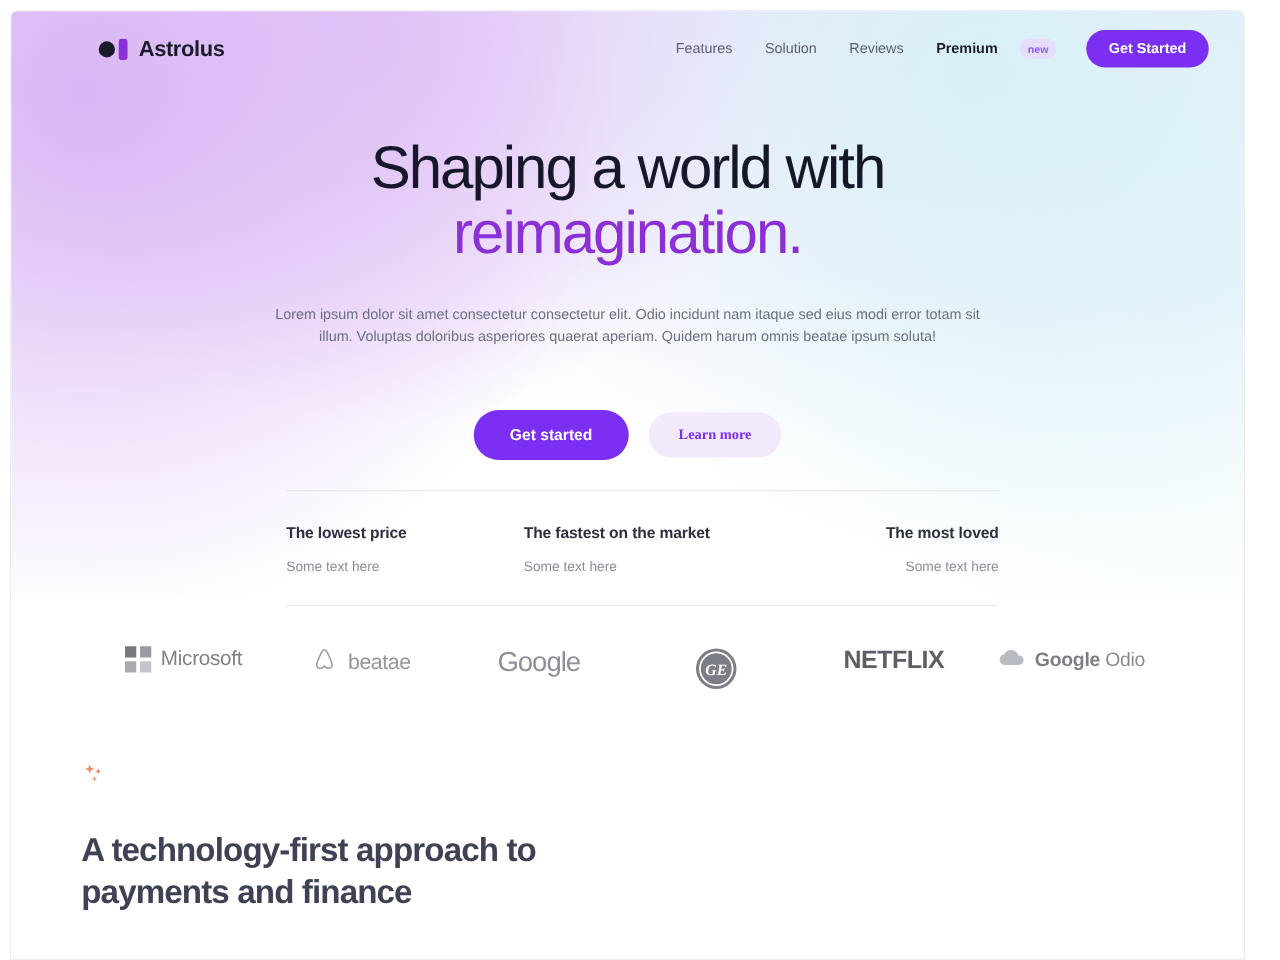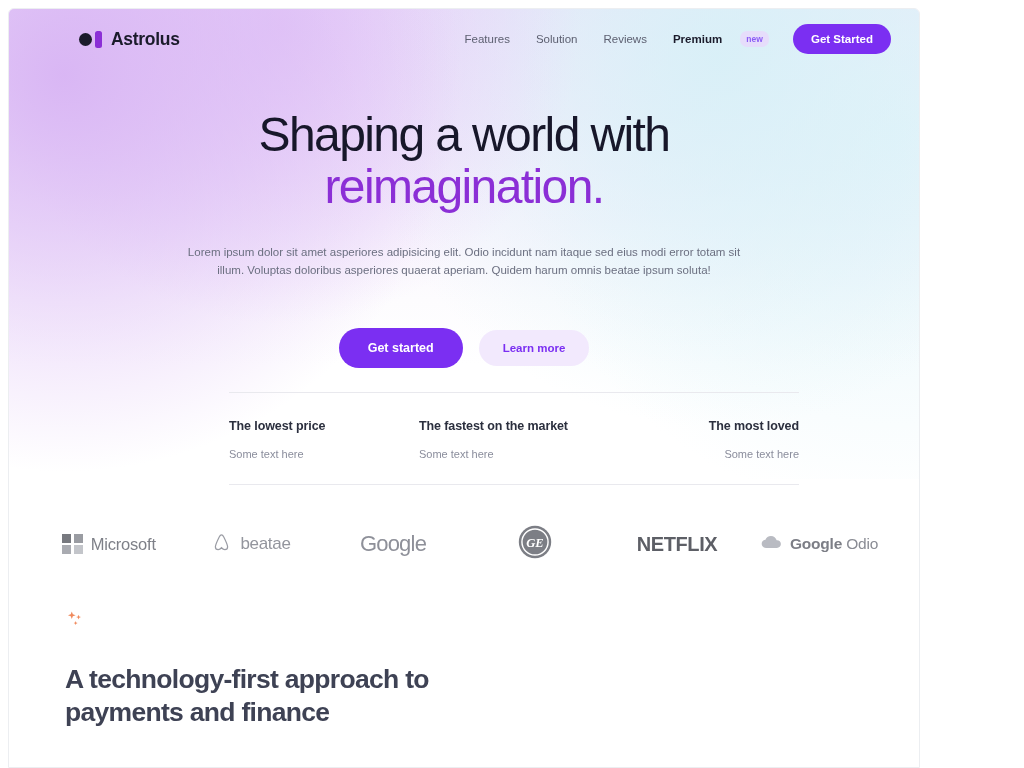--- a/index.html
+++ b/index.html
@@ -5,21 +5,21 @@
   * { margin:0; padding:0; box-sizing:border-box; }
   html, body {
     width:1024px; height:768px;
     background:#ffffff;
     font-family:"Liberation Sans", sans-serif;
     overflow:hidden;
   }
   .page-frame {
     position:absolute;
     left:8px; top:8px;
-    width:912px; height:760px;
+    width:988px; height:760px;
     background:#ffffff;
     border:1px solid #eceef1;
     border-top-left-radius:6px;
     border-top-right-radius:6px;
     overflow:hidden;
   }
   
   .hero {
     position:relative;
     width:100%;
@@ -96,42 +96,42 @@
     font-size:12.5px; font-weight:bold;
     border:none; border-radius:999px;
     padding:13px 29px; cursor:pointer;
     font-family:"Liberation Sans", sans-serif;
   }
   .btn-secondary {
     background:#f2e9fd; color:#7b2ff2;
     font-size:11.5px; font-weight:bold;
     border:none; border-radius:999px;
     padding:12px 24px; cursor:pointer;
-    font-family:Liberation Sans, sans-serif;
+    font-family:Liberation Serif, serif;
   }
   
   .features {
     position:absolute; left:220px; top:383px; width:570px;
     border-top:1px solid #e9e9ee;
     border-bottom:1px solid #e9e9ee;
     padding:26px 0 24px;
     display:flex;
   }
   .feature { flex:1; }
   .feature:last-child { text-align:right; }
   .feature-title {
     font-size:12.5px; font-weight:bold; color:#2b2f3e;
     letter-spacing:-0.1px;
   }
   .feature-text { margin-top:15px; font-size:11px; color:#8a8d9c; }
   
   .logos {
     position:absolute; top:508px; left:0; right:0;
     height:54px;
-    display:flex; align-items:center; justify-content:center;
+    display:flex; align-items:flex-start; justify-content:center;
     gap:0;
   }
   .logo {
     display:flex; align-items:center; justify-content:center;
     gap:8px;
     color:#8e9099;
     width:142px;
   }
   .ms-grid {
     display:grid; grid-template-columns:9px 9px; grid-template-rows:9px 9px;
@@ -185,21 +185,21 @@
         <span class="badge-new">new</span>
         <button class="btn-getstarted">Get Started</button>
       </div>
     </div>
 
     <div class="hero-inner">
       <h1 class="hero-title">
         <span>Shaping a world with</span>
         <span class="accent">reimagination.</span>
       </h1>
-      <p class="hero-sub">Lorem ipsum dolor sit amet asperiores adipisicing elit. Odio incidunt nam itaque sed eius modi error totam sit illum. Voluptas doloribus asperiores quaerat aperiam. Quidem harum omnis beatae ipsum soluta!</p>
+      <p class="hero-sub">Lorem ipsum dolor sit amet consectetur consectetur elit. Odio incidunt nam itaque sed eius modi error totam sit illum. Voluptas doloribus asperiores quaerat aperiam. Quidem harum omnis beatae ipsum soluta!</p>
       <div class="hero-ctas">
         <button class="btn-primary">Get started</button>
         <button class="btn-secondary">Learn more</button>
       </div>
     </div>
 
     <div class="features">
       <div class="feature">
         <div class="feature-title">The lowest price</div>
         <div class="feature-text">Some text here</div>

